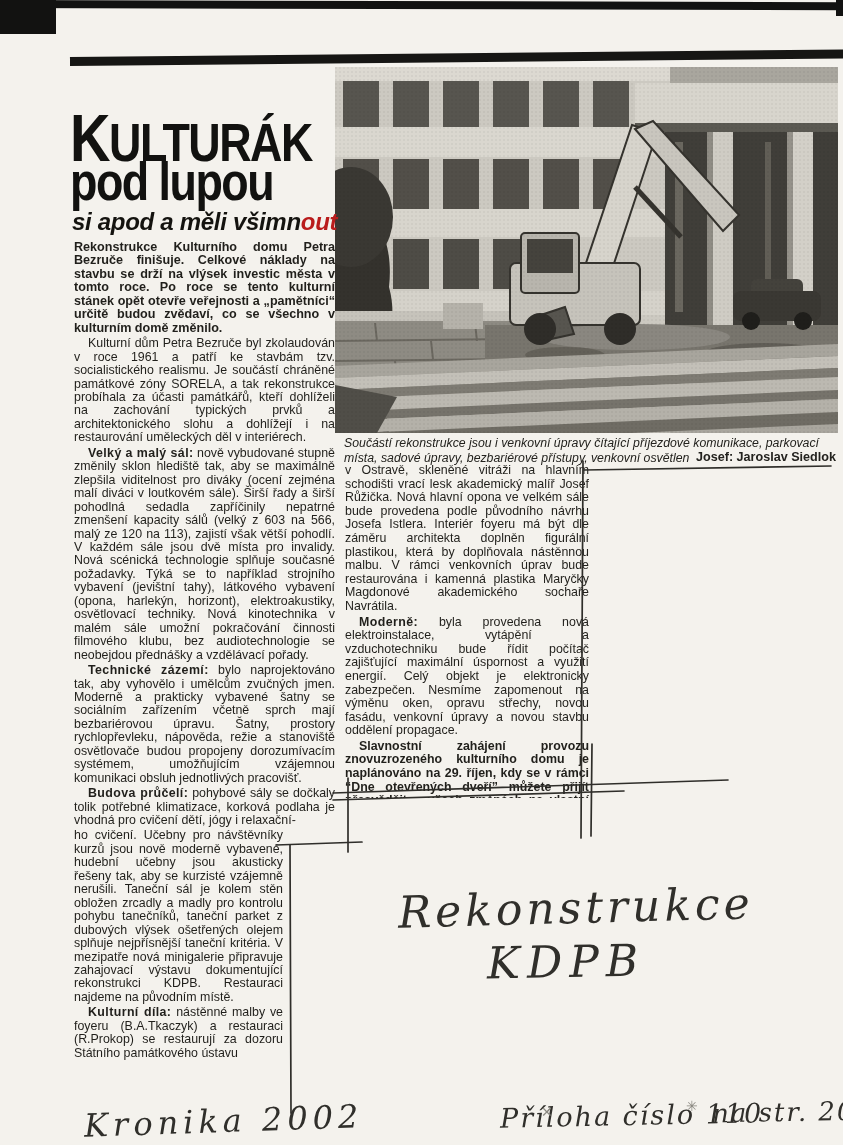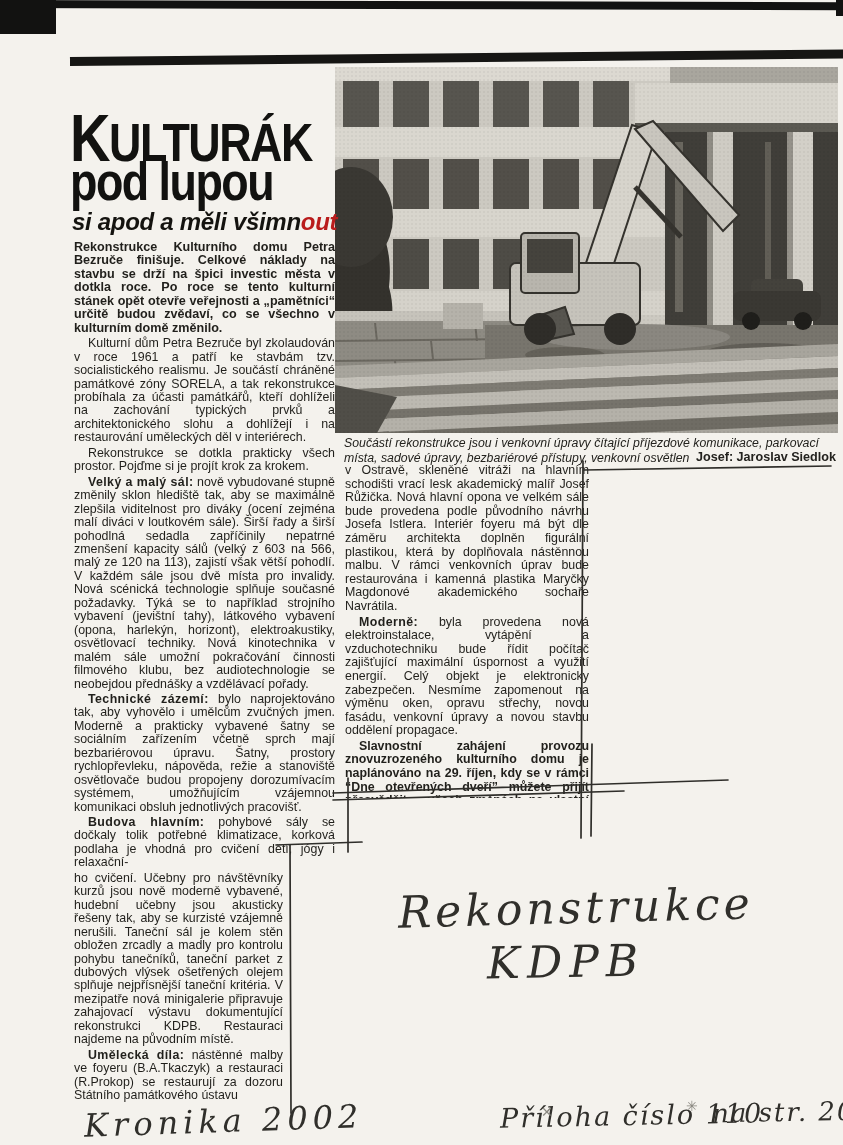--- a/index.html
+++ b/index.html
@@ -189,29 +189,28 @@
       <rect width="503" height="366" fill="url(#ht)"></rect>
     </svg>
   </div>
 
   <div class="caption">
     <span>Součástí rekonstrukce jsou i venkovní úpravy čítající příjezdové komunikace, parkovací místa, sadové úpravy, bezbariérové přístupy, venkovní osvětlení apod.</span>
     <span class="credit">Josef: Jaroslav Siedlok</span>
   </div>
 
   <div class="colL">
-    <p class="lead cont">Rekonstrukce Kulturního domu Petra Bezruče finišuje. Celkové náklady na stavbu se drží na špici investic města v dotkla roce. Po roce se tento kulturní stánek opět otevře veřejnosti a „pamětníci“ určitě budou zvědaví, co se všechno v kulturním domě změnilo.</p>
+    <p class="lead cont">Rekonstrukce Kulturního domu Petra Bezruče finišuje. Celkové náklady na stavbu se drží na vlýsek investic města v tomto roce. Po roce se tento kulturní stánek opět otevře veřejnosti a „pamětníci“ určitě budou zvědaví, co se všechno v kulturním domě změnilo.</p>
     <p><span>Kulturní dům Petra Bezruče byl zkolaudován v roce 1961 a patří ke stavbám tzv. socialistického realismu. Je součástí chráněné památkové zóny SORELA, a tak rekonstrukce probíhala za účasti památkářů, kteří dohlíželi na zachování typických prvků a architektonického slohu a dohlížejí i na restaurování uměleckých děl v interiérech.</span></p>
-    <p><span>Rekonstrukce se dotkla prakticky všech prostor. Pojďme si je projít krok za krokem.</span></p>
     <p><span class="leadin">Velký a malý sál:</span> <span>nově vybudované stupně změnily sklon hlediště tak, aby se maximálně zlepšila viditelnost pro diváky (ocení zejména malí diváci v loutkovém sále). Širší řady a širší pohodlná sedadla zapříčinily nepatrné zmenšení kapacity sálů (velký z 603 na 566, malý ze 120 na 113), zajistí však větší pohodlí. V každém sále jsou dvě místa pro invalidy. Nová scénická technologie splňuje současné požadavky. Týká se to například strojního vybavení (jevištní tahy), látkového vybavení (opona, harlekýn, horizont), elektroakustiky, osvětlovací techniky. Nová kinotechnika v malém sále umožní pokračování činnosti filmového klubu, bez audiotechnologie se neobejdou přednášky a vzdělávací pořady.</span></p>
     <p><span class="leadin">Technické zázemí:</span> <span>bylo naprojektováno tak, aby vyhovělo i umělcům zvučných jmen. Moderně a prakticky vybavené šatny se sociálním zařízením včetně sprch mají bezbariérovou úpravu. Šatny, prostory rychlopřevleku, nápověda, režie a stanoviště osvětlovače budou propojeny dorozumívacím systémem, umožňujícím vzájemnou komunikaci obsluh jednotlivých pracovišť.</span></p>
-    <p><span class="leadin">Budova hlavním:</span> <span>pohybové sály se dočkaly tolik potřebné klimatizace, korková podlaha je vhodná pro cvičení dětí, jógy i relaxační-</span></p>
+    <p><span class="leadin">Budova průčelí:</span> <span>pohybové sály se dočkaly tolik potřebné klimatizace, korková podlaha je vhodná pro cvičení dětí, jógy i relaxační-</span></p>
     <div class="narrow">
       <p class="cont"><span>ho cvičení. Učebny pro návštěvníky kurzů jsou nově moderně vybavené, hudební učebny jsou akusticky řešeny tak, aby se kurzisté vzájemně nerušili. Taneční sál je kolem stěn obložen zrcadly a madly pro kontrolu pohybu tanečníků, taneční parket z dubových vlýsek ošetřených olejem splňuje nejpřísnější taneční kritéria. V mezipatře nová minigalerie připravuje zahajovací výstavu dokumentující rekonstrukci KDPB. Restauraci najdeme na původním místě.</span></p>
-      <p><span class="leadin">Umělecká díla:</span> <span>nástěnné malby ve foyeru (B.A.Tkaczyk) a restauraci (R.Prokop) se restaurují za dozoru Státního památkového ústavu</span></p>
+      <p><span class="leadin">Kulturní díla:</span> <span>nástěnné malby ve foyeru (B.A.Tkaczyk) a restauraci (R.Prokop) se restaurují za dozoru Státního památkového ústavu</span></p>
     </div>
   </div>
 
   <div class="colR">
     <p class="cont"><span>v Ostravě, skleněné vitráži na hlavním schodišti vrací lesk akademický malíř Josef Růžička. Nová hlavní opona ve velkém sále bude provedena podle původního návrhu Josefa Istlera. Interiér foyeru má být dle záměru architekta doplněn figurální plastikou, která by doplňovala nástěnnou malbu. V rámci venkovních úprav bude restaurována i kamenná plastika Maryčky Magdonové akademického sochaře Navrátila.</span></p>
     <p><span class="leadin">Moderně:</span> <span>byla provedena nová elektroinstalace, vytápění a vzduchotechniku bude řídit počítač zajišťující maximální úspornost a využití energií. Celý objekt je elektronicky zabezpečen. Nesmíme zapomenout na výměnu oken, opravu střechy, novou fasádu, venkovní úpravy a novou stavbu oddělení propagace.</span></p>
     <p class="strong-p"><span>Slavnostní zahájení provozu znovuzrozeného kulturního domu je naplánováno na 29. říjen, kdy se v rámci “Dne otevřených dveří” můžete přijít přesvědčit o všech změnách na vlastní oči.</span></p>
   </div>
 
   <svg class="ruled" width="843" height="1145" viewBox="0 0 843 1145">

